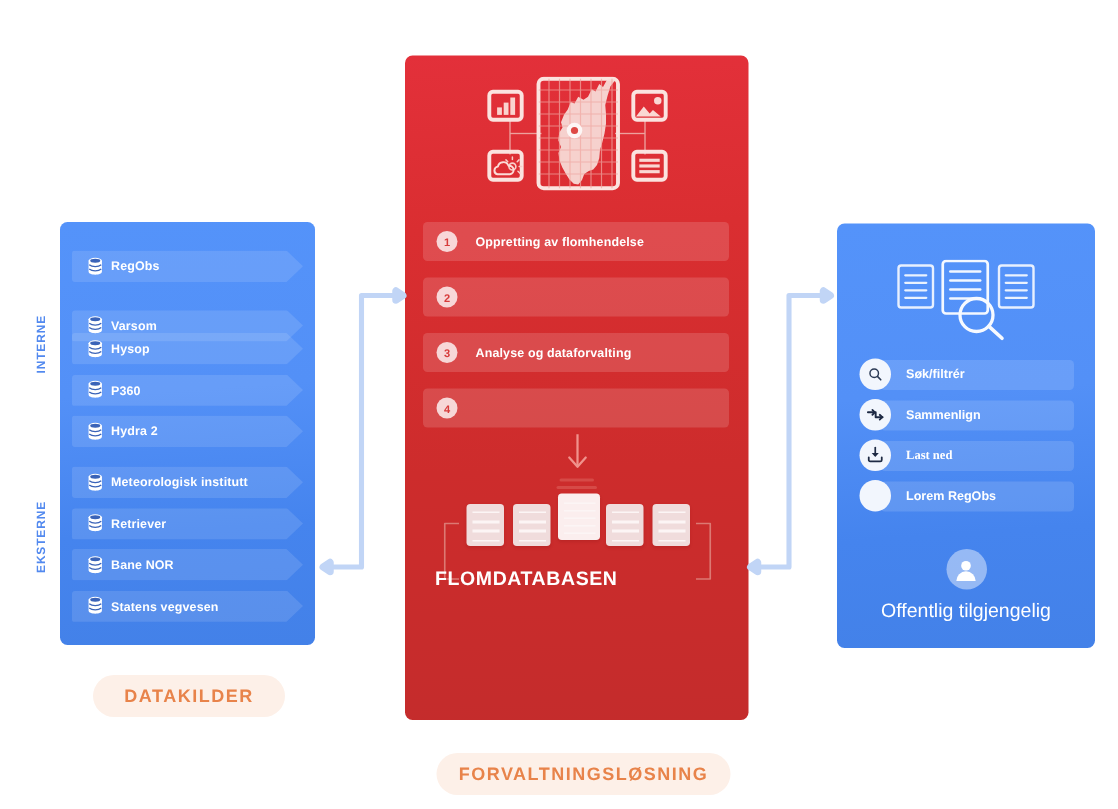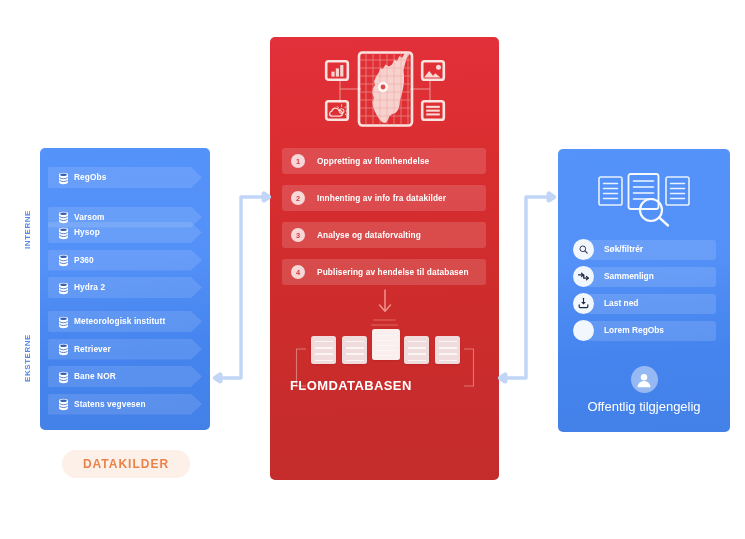--- a/index.html
+++ b/index.html
@@ -244,29 +244,27 @@
         </g>
       </svg>
     </div>
     <div id="step-list">
         <div class="step" style="top: 111px;">
           <span class="num">1</span>
           <span class="txt">Oppretting av flomhendelse</span>
         </div>
         <div class="step" style="top: 148px;">
           <span class="num">2</span>
-          <span class="txt">Innhenting av info fra datakilder</span>
         </div>
         <div class="step" style="top: 185px;">
           <span class="num">3</span>
           <span class="txt">Analyse og dataforvalting</span>
         </div>
         <div class="step" style="top: 222px;">
           <span class="num">4</span>
-          <span class="txt">Publisering av hendelse til databasen</span>
         </div>
       </div>
     <div id="flow-arrow" style="position:absolute;left:107px;top:251px;width:16px;height:26px;">
       <svg viewBox="0 0 16 26" width="16" height="26">
         <line x1="8" y1="1.5" x2="8" y2="23" stroke="#f0928c" stroke-width="1.5"></line>
         <path d="M2.5 17 L8 23.2 L13.5 17" fill="none" stroke="#f0928c" stroke-width="1.5" stroke-linecap="round" stroke-linejoin="round"></path>
       </svg>
     </div>
     <div style="position:absolute;left:103px;top:282px;width:23px;height:2px;background:#d64a47;border-radius:1px;"></div>
     <div style="position:absolute;left:101px;top:287px;width:27px;height:2px;background:#d64a47;border-radius:1px;"></div>
@@ -367,21 +365,21 @@
           <div class="bg"></div>
           <div class="circ">
             <svg viewBox="0 0 24 24" width="13" height="13">
               <path d="M3 9h8.5 M12.5 9v6 M12.5 15H21" fill="none" stroke="#1e2a44" stroke-width="2.4" stroke-linecap="round" stroke-linejoin="round"></path>
               <path d="M8.5 6l3 3-3 3" fill="none" stroke="#1e2a44" stroke-width="2.2" stroke-linecap="round" stroke-linejoin="round"></path>
               <path d="M17.5 12l3.2 3-3.2 3" fill="none" stroke="#1e2a44" stroke-width="2.2" stroke-linecap="round" stroke-linejoin="round"></path>
             </svg>
           </div>
           <span class="txt">Sammenlign</span>
         </div>
-        <div class="actrow" style="top: 144px;">
+        <div class="actrow" style="top: 144px; font-family: Liberation Serif, serif;">
           <div class="bg"></div>
           <div class="circ">
             <svg viewBox="0 0 24 24" width="13" height="13">
               <line x1="12" y1="2.5" x2="12" y2="12" stroke="#1e2a44" stroke-width="2.1" stroke-linecap="round"></line>
               <path d="M7.6 9.2 L12 14 L16.4 9.2 Z" fill="#1e2a44"></path>
               <path d="M4 14.5 v3.2 a1.8 1.8 0 0 0 1.8 1.8 h12.4 a1.8 1.8 0 0 0 1.8 -1.8 v-3.2" fill="none" stroke="#1e2a44" stroke-width="2.2" stroke-linecap="round" stroke-linejoin="round"></path>
             </svg>
           </div>
           <span class="txt">Last ned</span>
         </div>
@@ -411,13 +409,14 @@
   </svg>
   <svg id="conn-right" style="position:absolute;left:492px;top:186px;" width="70" height="200">
     <g fill="none" stroke="#c1d5f6" stroke-width="3.4" stroke-linejoin="round" stroke-linecap="butt">
       <path d="M58 11 L34 11 L34 192 L12 192"></path>
     </g>
     <path d="M61.5 11 L57 8 L57 14 Z" fill="#c1d5f6" stroke="#c1d5f6" stroke-width="5" stroke-linejoin="round" stroke-linecap="round"></path>
     <path d="M8.5 192 L13 189 L13 195 Z" fill="#c1d5f6" stroke="#c1d5f6" stroke-width="5" stroke-linejoin="round" stroke-linecap="round"></path>
   </svg>
 
   <div class="caption" style="left:62px;top:450px;width:128px;height:28px;">DATAKILDER</div>
+  <div class="caption" style="left:291px;top:502px;width:196px;height:28px;">FORVALTNINGSLØSNING</div>
 </div>
 
 </body></html>

